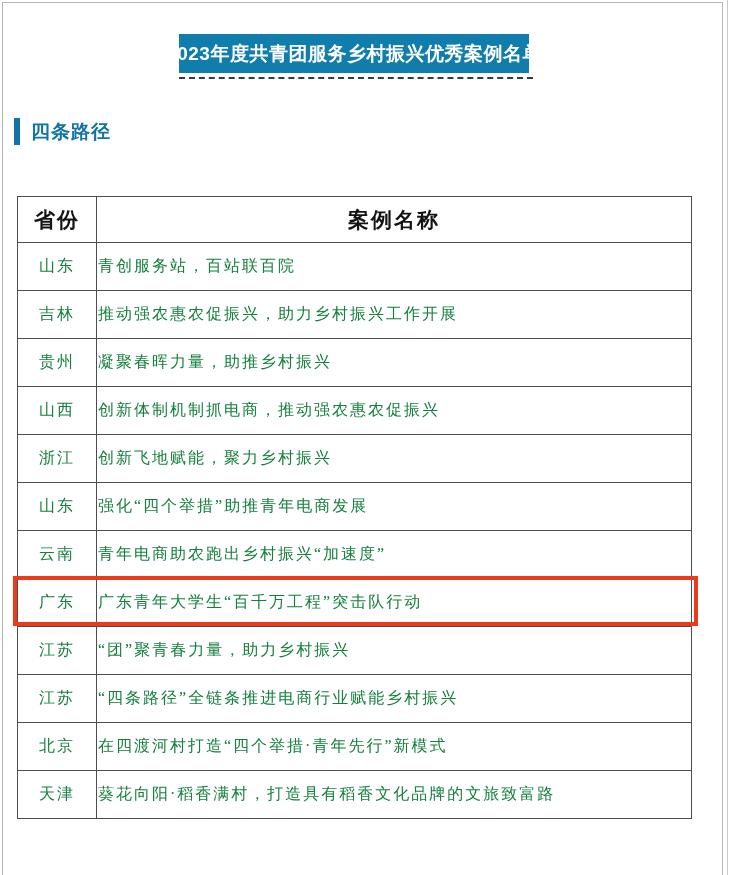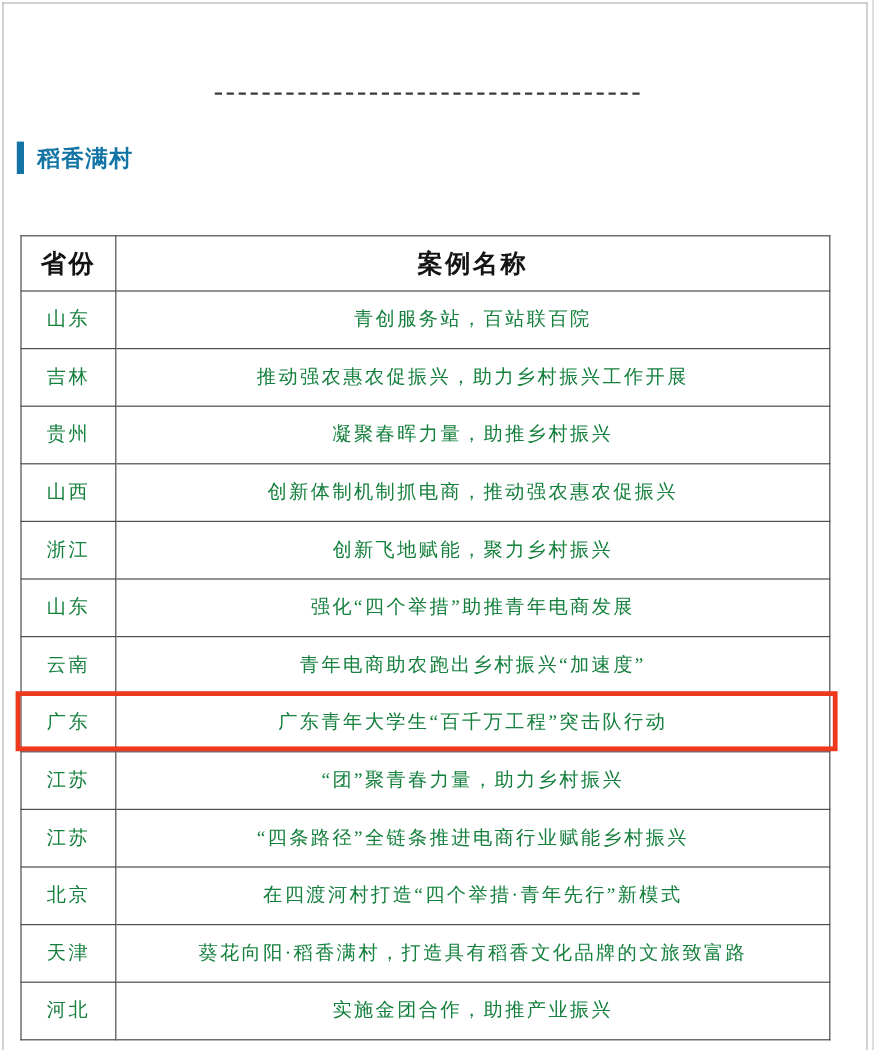--- a/index.html
+++ b/index.html
@@ -100,43 +100,46 @@
   }
   table.cases td {
     height: 48px;
     font-family: "Liberation Serif", "DejaVu Serif", serif;
     font-size: 16px;
     color: #15803d;
     letter-spacing: 2px;
     vertical-align: middle;
   }
   td.province { text-align: center; }
-  td.case-name { text-align: center; }
+  td.case-name { text-align: left; }
 
   .highlight-box {
     position: absolute;
     left: -4px; right: -6px;
     border: 4px solid #ee3a1c;
     pointer-events: none;
     display: none;
   }
 </style>
 </head>
 <body>
 
 <div class="viewport">
   <div class="page-frame"></div>
   <div class="edge-line"></div>
 
+  <div class="banner" style="background: rgb(16, 125, 172);">
+    <span>2023年度共青团服务乡村振兴优秀案例名单</span>
+  </div>
 
   <div class="dashed-divider"></div>
 
   <div class="section-header">
     <span class="section-accent" style="background: rgb(17, 116, 164);"></span>
-    <span class="section-title" style="color: rgb(17, 116, 164);">稻香满村</span>
+    <span class="section-title" style="color: rgb(17, 116, 164);">四条路径</span>
   </div>
 
   <div class="table-wrap">
     <table class="cases">
       <colgroup>
           <col class="c-prov">
           <col>
         </colgroup>
       <thead>
         <tr>
@@ -186,21 +189,17 @@
             <td class="case-name">“四条路径”全链条推进电商行业赋能乡村振兴</td>
           </tr>
           <tr>
             <td class="province">北京</td>
             <td class="case-name">在四渡河村打造“四个举措·青年先行”新模式</td>
           </tr>
           <tr>
             <td class="province">天津</td>
             <td class="case-name">葵花向阳·稻香满村，打造具有稻香文化品牌的文旅致富路</td>
           </tr>
-          <tr>
-            <td class="province">河北</td>
-            <td class="case-name">实施金团合作，助推产业振兴</td>
-          </tr>
         </tbody>
     </table>
     <div class="highlight-box" style="display: block; top: 380px; height: 42px; border-color: rgb(238, 58, 28);"></div>
   </div>
 </div>
 
 </body></html>

